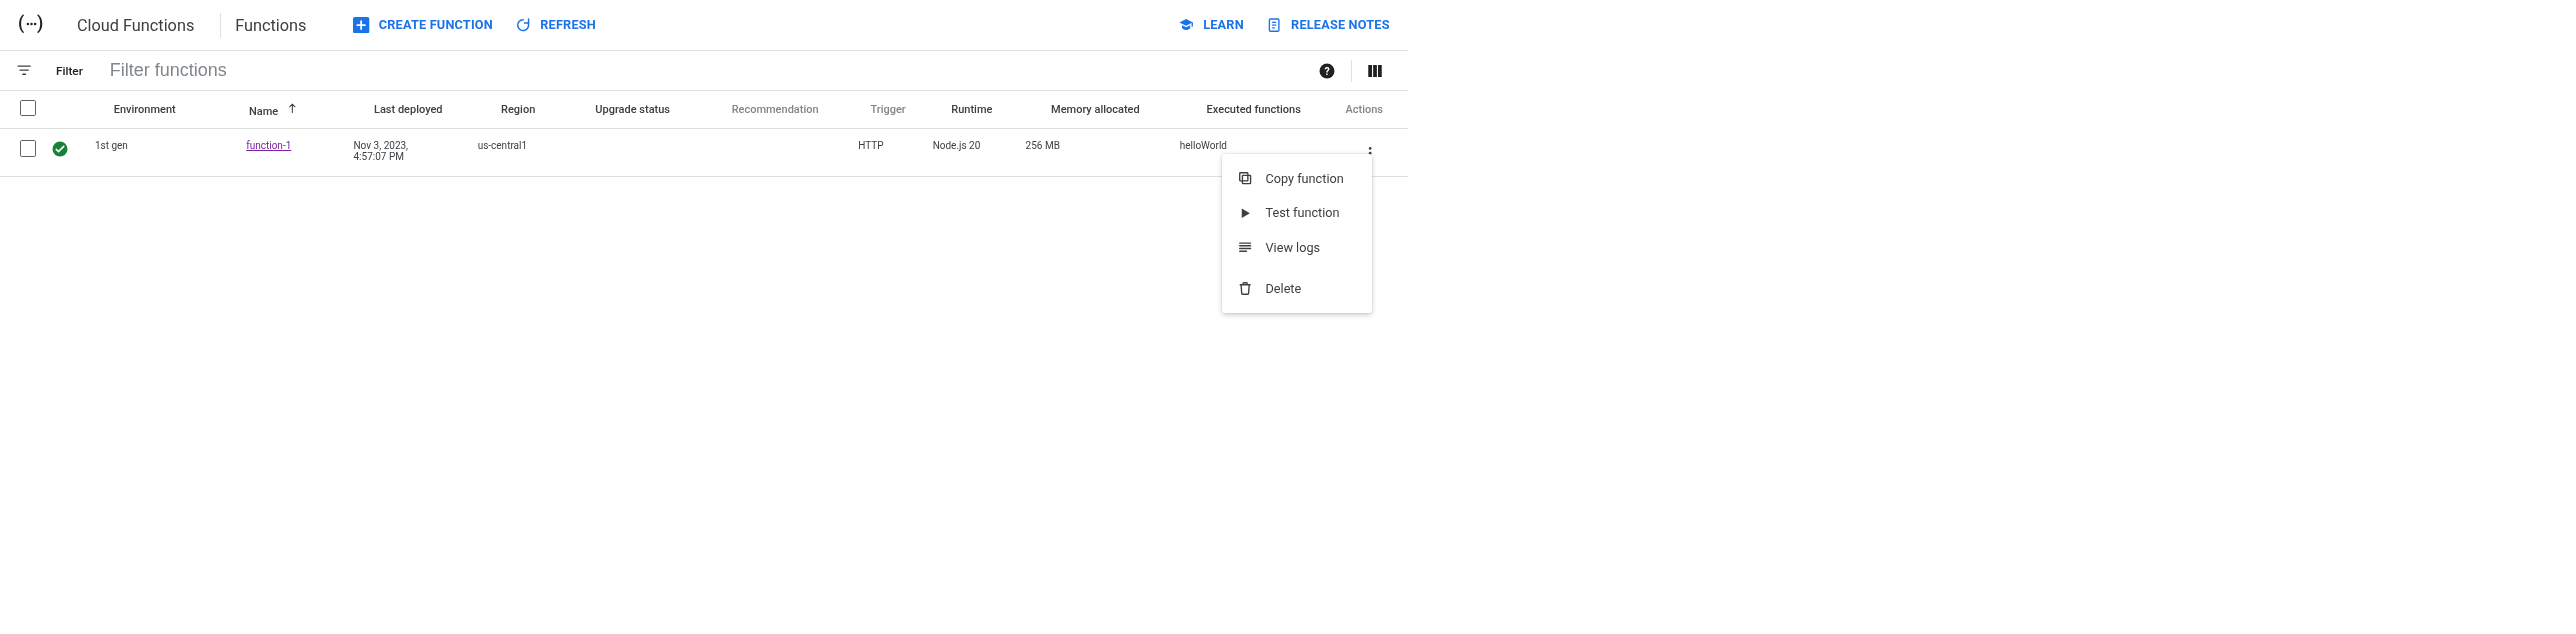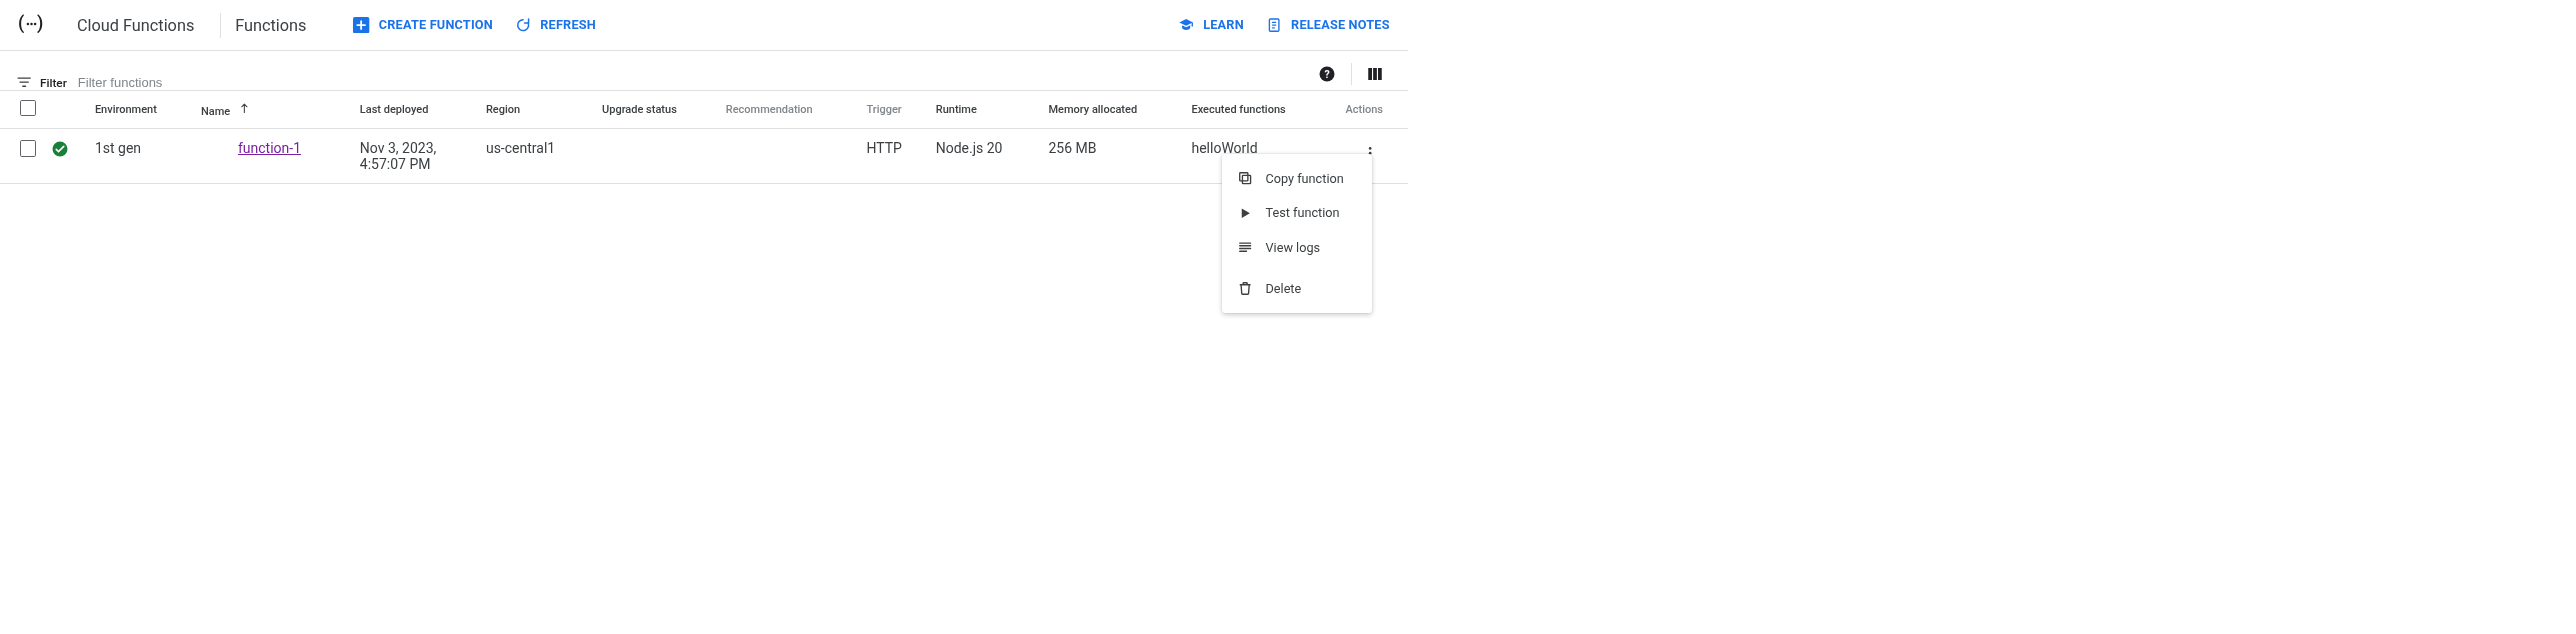--- a/index.html
+++ b/index.html
@@ -38,49 +38,50 @@
   letter-spacing: 0.2px;
   text-transform: uppercase;
   padding: 7.3px 11px;
   cursor: pointer;
   user-select: none;
 }
 .top-btn .icon { margin-right: 9px; display: inline-flex; }
 .spacer { flex: 1; }
 .filterbar {
   display: flex;
-  align-items: flex-end;
+  align-items: center;
   height: 40px;
   border-bottom: 0.9px solid #e0e0e0;
   padding: 0 16.3px;
+  gap: 16px;
 }
 .filter-icon { margin-right: 7.3px; display: inline-flex; }
 .filter-label { font-weight: 500; font-size: 11.8px; margin-right: 11px; }
 .filter-input {
   border: none; outline: none;
-  font-size: 13px; color: #5f6368; flex: 1;
+  font-size: 18px; color: #5f6368; flex: 1;
 }
 .filter-input::placeholder { color: #80868b; }
 .right-tools { display: flex; align-items: center; gap: 0; }
 .help-icon, .cols-icon { padding: 7.3px; display: inline-flex; cursor: pointer; }
 .vdiv2 { width: 0.9px; height: 22px; background: #e0e0e0; margin: 0 7.3px; }
 
 table { width: 100%; border-collapse: collapse; }
 thead th {
-  text-align: left;
+  text-align: center;
   font-weight: 500;
   font-size: 11px;
   color: #3c4043;
   padding: 9px 7.3px 9px 7.3px;
   border-bottom: 0.9px solid #e0e0e0;
   white-space: nowrap;
 }
 .th-muted { color: #80868b; }
 tbody td {
-  font-size: 14px;
+  font-size: 10px;
   color: #3c4043;
   padding: 11px 7.3px;
   border-bottom: 0.9px solid #e0e0e0;
   vertical-align: top;
 }
 .chk {
   width: 16.3px; height: 16.3px;
   border: 1.8px solid #5f6368;
   border-radius: 1.8px;
   display: inline-block;

